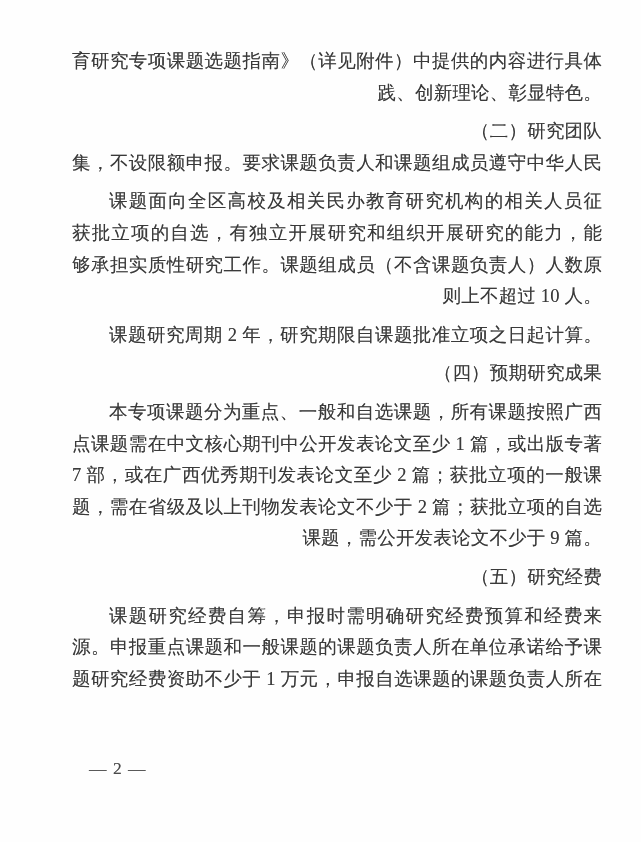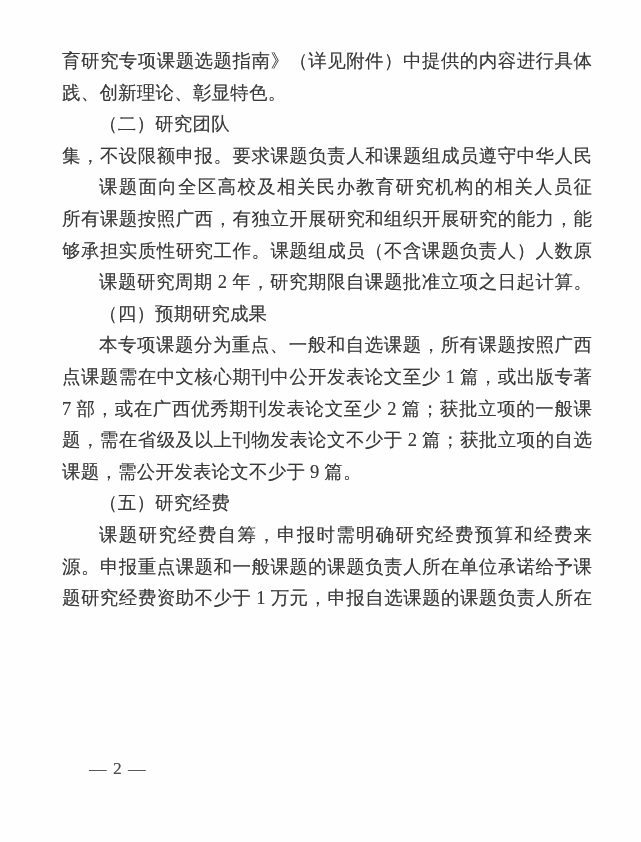--- a/index.html
+++ b/index.html
@@ -11,41 +11,42 @@
     position: relative;
     width: 641px;
     height: 842px;
     background: #fefefe;
     overflow: hidden;
     font-family: "Liberation Serif", "DejaVu Serif", serif;
     color: #3a3a3a;
   }
   .text-block {
     position: absolute;
-    left: 62px;
+    left: 72px;
     top: 46px;
     width: 530px;
   }
   .line {
     font-size: 18.5px;
     line-height: 31.6px;
     height: 31.6px;
     white-space: nowrap;
-    text-align: left;
+    text-align: right;
     letter-spacing: 0.2px;
     text-shadow: 0 0 0.5px rgba(70,70,70,0.55);
   }
   .line.justify {
     white-space: normal;
     text-align: justify;
     text-align-last: justify;
     letter-spacing: 0;
   }
   .line.indent {
     padding-left: 37px;
+    margin-top: 7px;
   }
   .page-number {
     position: absolute;
     left: 89px;
     top: 755px;
     font-size: 17.5px;
     line-height: 26px;
     color: #4a4a4a;
     letter-spacing: 1px;
     text-shadow: 0 0 0.5px rgba(70,70,70,0.5);
@@ -54,22 +55,23 @@
 </head>
 <body>
 
 <div class="page">
   <div class="text-block">
       <div class="line justify">育研究专项课题选题指南》（详见附件）中提供的内容进行具体</div>
       <div class="line">践、创新理论、彰显特色。</div>
       <div class="line indent">（二）研究团队</div>
       <div class="line justify">集，不设限额申报。要求课题负责人和课题组成员遵守中华人民</div>
       <div class="line indent justify">课题面向全区高校及相关民办教育研究机构的相关人员征</div>
-      <div class="line justify">所有课题按照广西，有独立开展研究和组织开展研究的能力，能</div>
+      <div class="line justify">获批立项的自选，有独立开展研究和组织开展研究的能力，能</div>
       <div class="line justify">够承担实质性研究工作。课题组成员（不含课题负责人）人数原</div>
+      <div class="line">则上不超过 10 人。</div>
       <div class="line indent justify">课题研究周期 2 年，研究期限自课题批准立项之日起计算。</div>
       <div class="line indent">（四）预期研究成果</div>
       <div class="line indent justify">本专项课题分为重点、一般和自选课题，所有课题按照广西</div>
       <div class="line justify">点课题需在中文核心期刊中公开发表论文至少 1 篇，或出版专著</div>
       <div class="line justify">7 部，或在广西优秀期刊发表论文至少 2 篇；获批立项的一般课</div>
       <div class="line justify">题，需在省级及以上刊物发表论文不少于 2 篇；获批立项的自选</div>
       <div class="line">课题，需公开发表论文不少于 9 篇。</div>
       <div class="line indent">（五）研究经费</div>
       <div class="line indent justify">课题研究经费自筹，申报时需明确研究经费预算和经费来</div>
       <div class="line justify">源。申报重点课题和一般课题的课题负责人所在单位承诺给予课</div>

